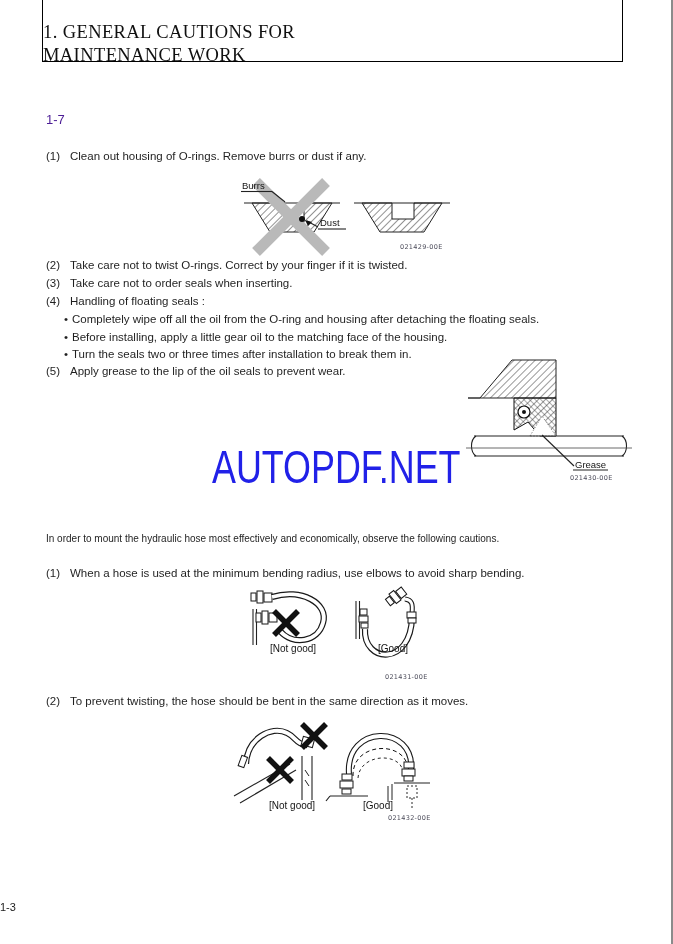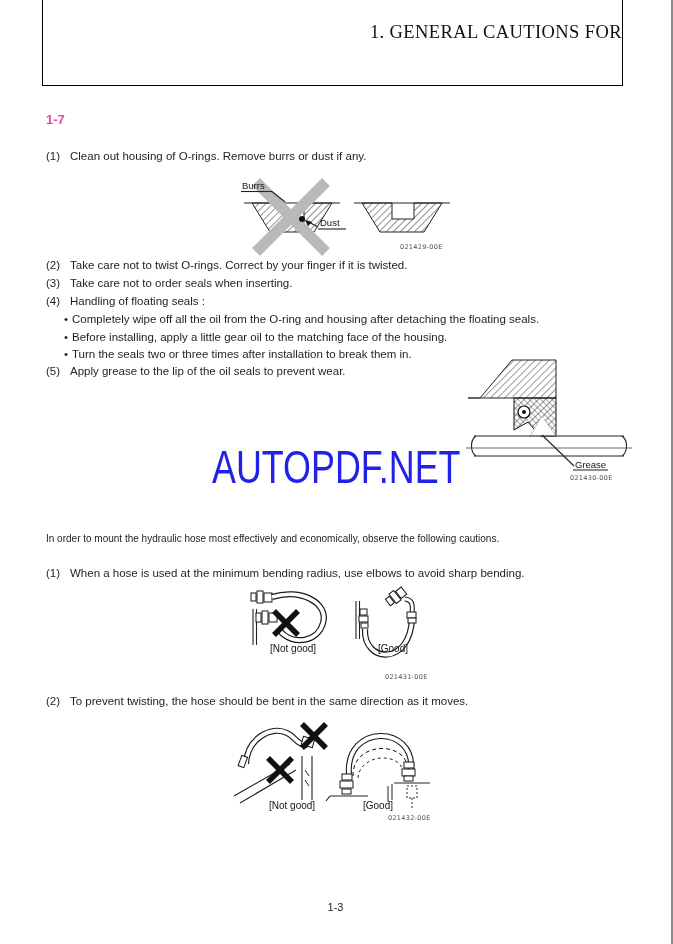--- a/index.html
+++ b/index.html
@@ -1,54 +1,55 @@
 <!DOCTYPE html>
 <html><head>
 <meta charset="utf-8">
 <style>
   html,body{margin:0;padding:0;background:#fff;}
   .page{position:relative;width:673px;height:944px;background:#fff;overflow:hidden;
         font-family:"Liberation Sans",sans-serif;color:#1f1f1f;box-sizing:border-box;
         border-right:2px solid #8b8b8b;}
   
-  .header-box{position:absolute;left:42px;top:0;width:581px;height:86px;box-sizing:border-box;
+  .header-box{position:absolute;left:42px;top:0;width:581px;height:62px;box-sizing:border-box;
         border-left:1.5px solid #000;border-right:1.5px solid #000;border-bottom:1.5px solid #000;
-        text-align:right;padding-top:21px;}
+        text-align:left;padding-top:21px;}
   .ht{font-family:"Liberation Serif",serif;font-size:18.5px;line-height:23px;color:#101010;letter-spacing:.4px;}
   
-  .sec-h{position:absolute;left:46px;display:flex;font-weight:bold;font-size:13px;color:#ec4899;}
+  .sec-h{position:absolute;left:46px;display:flex;font-weight:normal;font-size:13px;color:#4c1d95;}
   .sec-h .num{width:26px;flex:none;}
   
   .item{position:absolute;left:46px;display:flex;font-size:11.5px;line-height:14px;white-space:nowrap;}
   .item .num{width:24px;flex:none;}
   .bullet{position:absolute;left:64px;display:flex;font-size:11.5px;line-height:14px;white-space:nowrap;}
   .bullet .dot{width:8px;flex:none;}
   .intro{position:absolute;left:46px;font-size:10px;line-height:14px;white-space:nowrap;}
   
   svg.fig{position:absolute;}
   svg .ln{stroke:#222;stroke-width:1.1;fill:none;}
   svg rect.fit{fill:#fff;stroke:#181818;stroke-width:1;}
   svg path.hose-o{fill:none;stroke:#1a1a1a;stroke-width:6.2;}
   svg path.hose-i{fill:none;stroke:#fff;stroke-width:3.8;}
   svg text.lbl{font:9.5px "Liberation Sans",sans-serif;fill:#141414;}
   svg text.tag{font:10px "Liberation Sans",sans-serif;fill:#141414;}
   svg text.code{font:6.5px "DejaVu Sans",sans-serif;fill:#4c4c5a;letter-spacing:.3px;}
   
   .watermark{position:absolute;left:212px;top:443px;font-size:46px;line-height:48px;color:#2121e8;
         font-weight:normal;letter-spacing:0;transform:scaleX(.78);transform-origin:left top;white-space:nowrap;}
   
-  .pagenum{position:absolute;left:0;right:0;top:901px;text-align:center;font-size:11px;color:#222;}
+  .pagenum{position:absolute;left:0;right:0;top:901px;text-align:left;font-size:11px;color:#222;}
 </style>
 </head>
 <body>
 
 <div class="page">
 
   <div class="header-box">
     <div class="ht">1. GENERAL CAUTIONS FOR</div>
+    <div class="ht">MAINTENANCE WORK</div>
   </div>
 
   <div class="sec-h" style="top:112px">
     <span class="num">1-7</span>
   </div>
 
   <div class="item" style="top:149px">
     <span class="num">(1)</span>
     <span>Clean out housing of O-rings. Remove burrs or dust if any.</span>
   </div>

